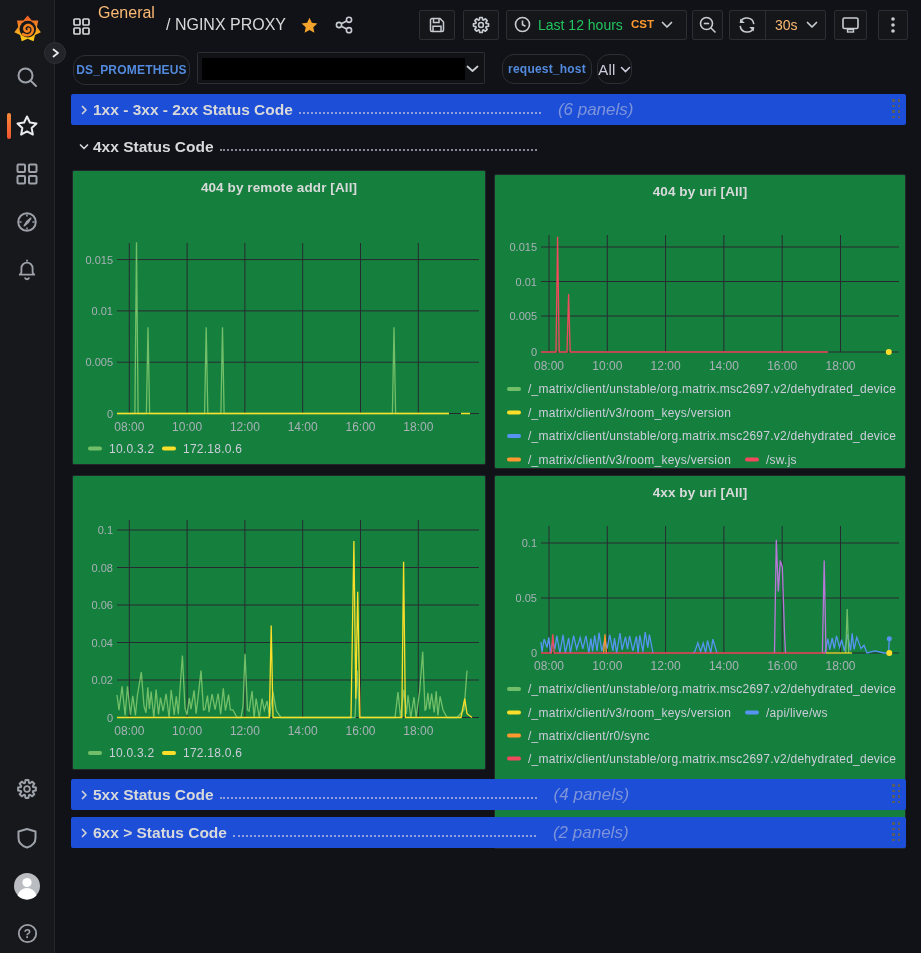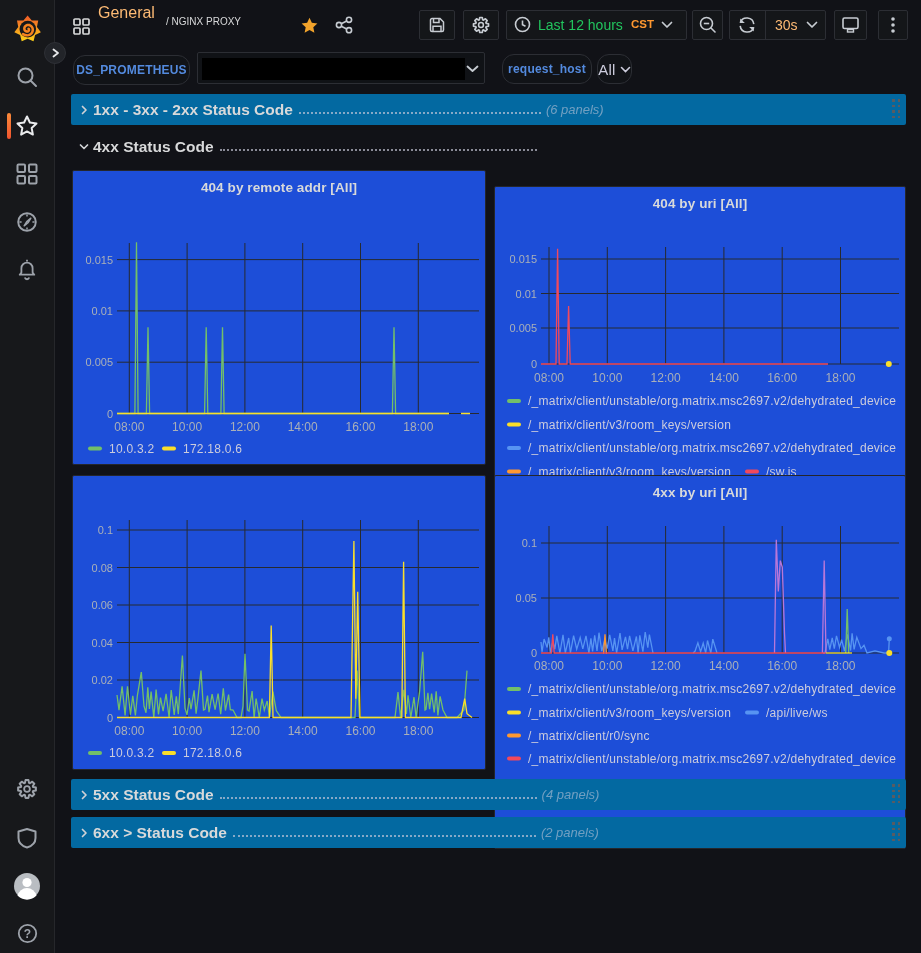--- a/index.html
+++ b/index.html
@@ -1,25 +1,25 @@
 <!DOCTYPE html>
 <html><head><meta charset="utf-8"><style>
 *{margin:0;padding:0;box-sizing:border-box}
 html,body{width:921px;height:953px;overflow:hidden;background:#111217;font-family:"Liberation Sans",sans-serif}
 .sidebar{position:absolute;left:0;top:0;width:55px;height:953px;background:#17181b;border-right:1px solid #26272b}
 .btn{position:absolute;height:30px;border:1px solid #2c2e34;background:#141619;border-radius:2px}
 .chip{position:absolute;height:30px;border:1px solid #2c2e34;background:#111317;border-radius:12px;color:#538ade;font-size:12px;font-weight:700;letter-spacing:.2px;display:flex;align-items:center;justify-content:center}
-.panel{position:absolute;background:#1d4ed8;border:1px solid #24262c;border-radius:2px;overflow:hidden}
+.panel{position:absolute;background:#15803d;border:1px solid #24262c;border-radius:2px;overflow:hidden}
 .ptitle{position:absolute;left:0;right:0;top:9px;text-align:center;color:#d8d9da;font-size:13.5px;font-weight:700;letter-spacing:.1px}
-.rowbar{position:absolute;left:71px;width:835px;height:31px;background:#0369a1;border-radius:2px;display:flex;align-items:center;color:#d8d9da}
+.rowbar{position:absolute;left:71px;width:835px;height:31px;background:#1d4ed8;border-radius:2px;display:flex;align-items:center;color:#d8d9da}
 .rowbar.nobg{background:transparent}
 .rchev{width:12px;height:12px;margin-left:7px;margin-right:3px;display:flex;align-items:center}
 .rtitle{font-size:15.5px;font-weight:700;white-space:nowrap}
 .rdots{border-bottom:2px dotted rgba(204,204,220,.65);height:1px;margin:6px 0 0 6px}
-.pcount{font-style:italic;font-size:13px;color:rgba(204,204,220,.55);margin-left:5px}
+.pcount{font-style:italic;font-size:17px;color:rgba(204,204,220,.55);margin-left:17px}
 .drag{position:absolute;right:4px;top:5px;width:10px;display:flex;flex-wrap:wrap;gap:3px}
 .drag i{width:2.5px;height:2.5px;background:#585c63;display:block}
 .t{position:absolute;white-space:nowrap}
 </style></head><body>
 <div class="sidebar"></div>
 <svg style="position:absolute;left:13px;top:14px" width="29" height="29" viewBox="0 0 29 29">
 <defs>
       <linearGradient id="lg" x1="0" y1="1" x2="0" y2="0">
 <stop offset="0" stop-color="#fcd218"></stop>
         <stop offset="1" stop-color="#f05a28"></stop>
@@ -82,21 +82,21 @@
   </svg>
 <svg style="position:absolute;left:73px;top:18px" width="17" height="17" viewBox="0 0 17 17">
     <g fill="none" stroke="#d8d9da" stroke-width="1.7">
       <rect x="1" y="1" width="6" height="6" rx="1"></rect>
       <rect x="10" y="1" width="6" height="6" rx="1"></rect>
       <rect x="1" y="10" width="6" height="6" rx="1"></rect>
       <rect x="10" y="10" width="6" height="6" rx="1"></rect>
     </g>
   </svg>
 <div class="t" style="left:98px;top:4px;font-size:16px;color:#fdba74">General</div>
-<div class="t" style="left:166px;top:16px;font-size:10px;color:#d8d9da">/ NGINX PROXY</div>
+<div class="t" style="left:166px;top:16px;font-size:16px;color:#d8d9da">/ NGINX PROXY</div>
 <svg style="position:absolute;left:301px;top:17px" width="17" height="17" viewBox="0 0 17 17">
     <path d="M8.50 0.70 L10.85 5.76 L16.39 6.44 L12.30 10.24 L13.38 15.71 L8.50 13.00 L3.62 15.71 L4.70 10.24 L0.61 6.44 L6.15 5.76 Z" fill="#f2a32b"></path>
   </svg>
 <svg style="position:absolute;left:335px;top:16px" width="18" height="18" viewBox="0 0 18 18">
     <g stroke="#c7ccd2" stroke-width="1.6" fill="none">
       <circle cx="4" cy="9" r="2.6"></circle>
       <circle cx="14" cy="3.8" r="2.6"></circle>
       <circle cx="14" cy="14.2" r="2.6"></circle>
       <line x1="6.3" y1="7.8" x2="11.7" y2="5"></line>
       <line x1="6.3" y1="10.2" x2="11.7" y2="13"></line>
@@ -223,21 +223,21 @@
       <text x="345.3" y="259.5" text-anchor="middle" font-size="12" fill="#aab0b8">18:00</text>
       <polyline points="44.0,242.5 61.9,242.5 63.5,71.2 65.1,242.5 73.4,242.5 75.0,156.3 76.6,242.5 131.6,242.5 133.2,156.3 134.8,242.5 147.9,242.5 149.5,156.3 151.1,242.5 319.4,242.5 321.0,156.3 322.6,242.5 376.0,242.5" fill="none" stroke="#73bf69" stroke-width="1.3"></polyline>
       <polyline points="44,242.5 376,242.5" fill="none" stroke="#fade2a" stroke-width="1.3"></polyline>
       <polyline points="388,242.5 397,242.5" fill="none" stroke="#fade2a" stroke-width="1.3"></polyline>
       <rect x="15" y="275.5" width="14" height="4" rx="2" fill="#73bf69"></rect>
       <text x="36" y="281.5" font-size="12" letter-spacing="0.25" fill="#ccccdc">10.0.3.2</text>
       <rect x="89" y="275.5" width="14" height="4" rx="2" fill="#fade2a"></rect>
       <text x="110" y="281.5" font-size="12" letter-spacing="0.25" fill="#ccccdc">172.18.0.6</text>
     </svg>
 </div>
-<div class="panel" style="left:494px;top:186px;width:412px;height:295px">
+<div class="panel" style="left:494px;top:174px;width:412px;height:295px">
 <div class="ptitle">404 by uri [All]</div>
 <svg width="412" height="295" viewBox="0 0 412 295" style="position:absolute;left:0;top:0" font-family="Liberation Sans, sans-serif">
       <line x1="54.0" y1="60" x2="54.0" y2="177" stroke="#272a30" stroke-width="1"></line>
       <line x1="112.3" y1="60" x2="112.3" y2="177" stroke="#272a30" stroke-width="1"></line>
       <line x1="170.6" y1="60" x2="170.6" y2="177" stroke="#272a30" stroke-width="1"></line>
       <line x1="228.89999999999998" y1="60" x2="228.89999999999998" y2="177" stroke="#272a30" stroke-width="1"></line>
       <line x1="287.2" y1="60" x2="287.2" y2="177" stroke="#272a30" stroke-width="1"></line>
       <line x1="345.5" y1="60" x2="345.5" y2="177" stroke="#272a30" stroke-width="1"></line>
       <line x1="46" y1="72" x2="404" y2="72" stroke="#272a30" stroke-width="1"></line>
       <line x1="46" y1="106.5" x2="404" y2="106.5" stroke="#272a30" stroke-width="1"></line>

